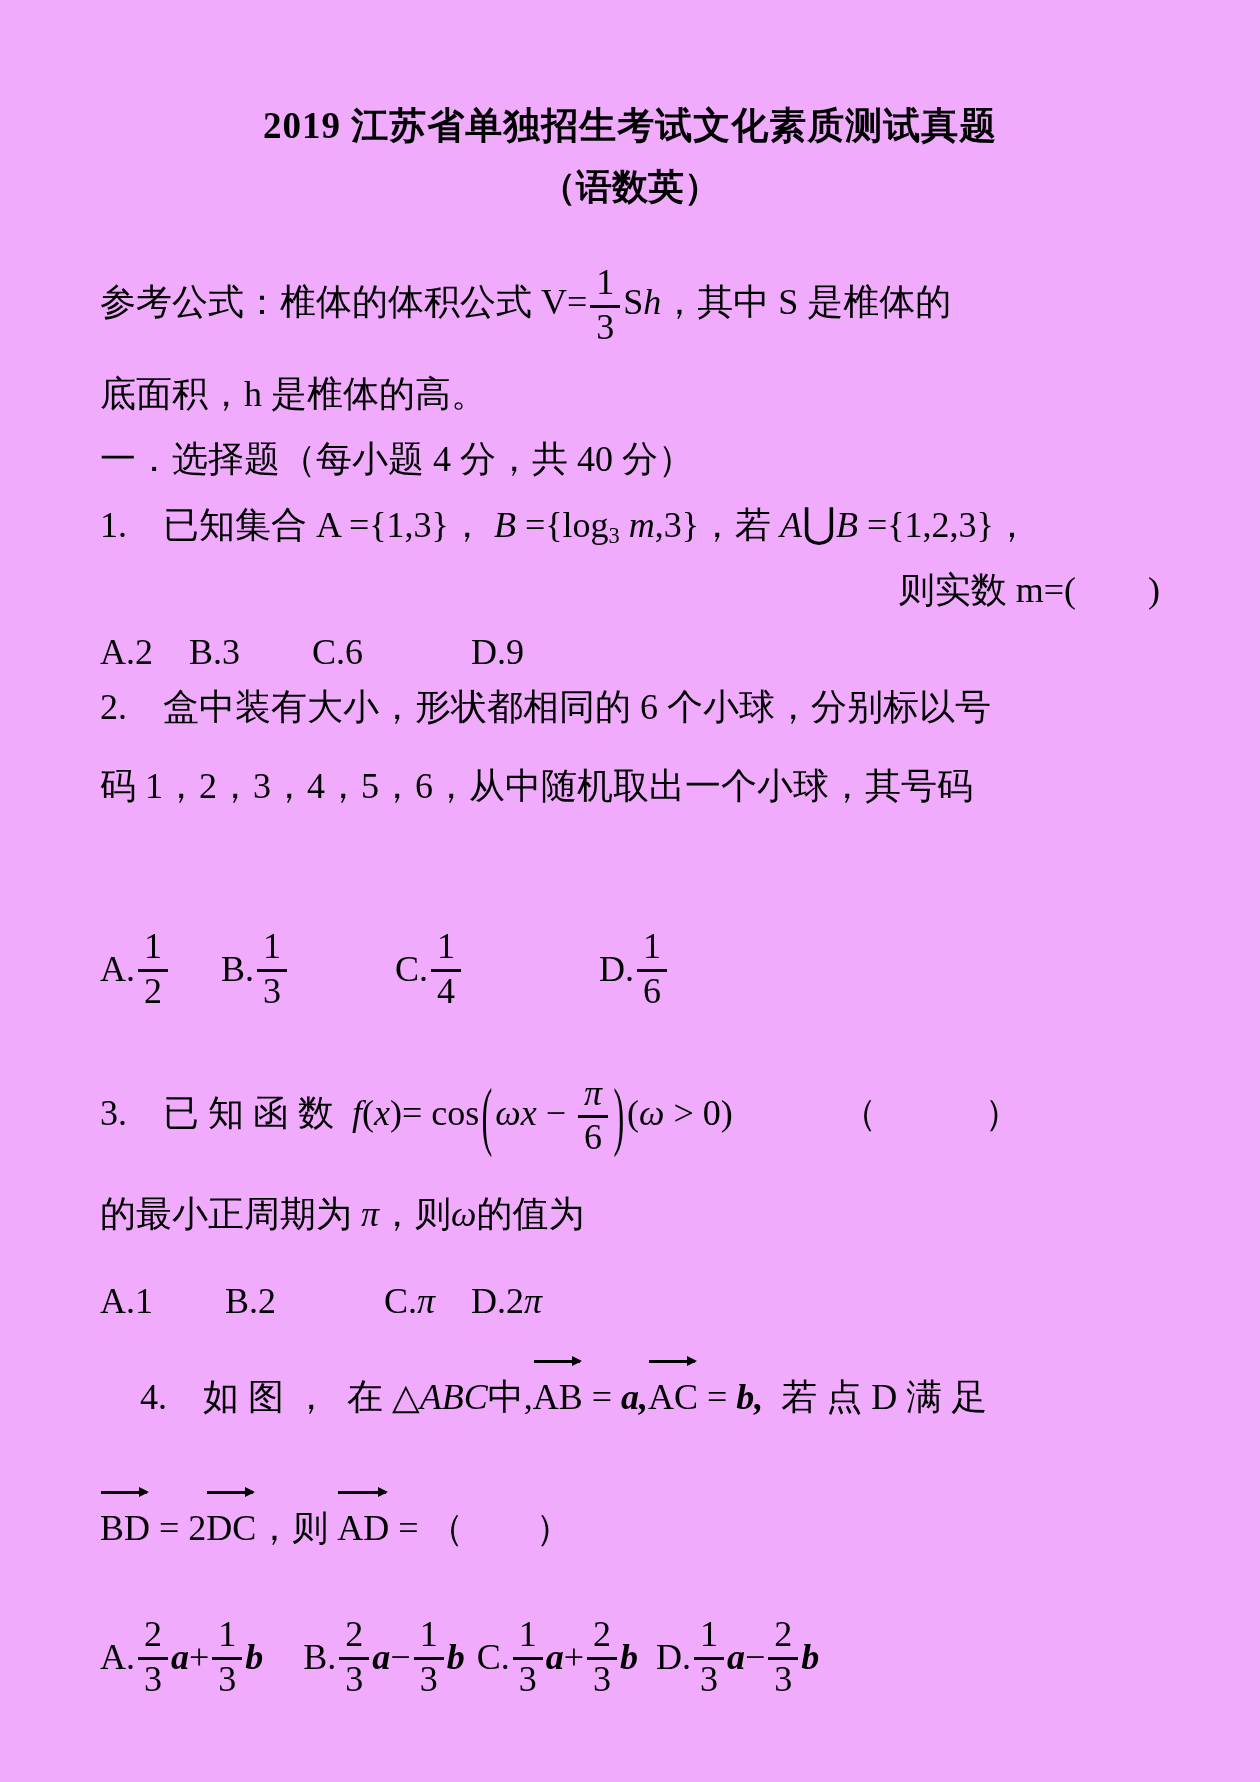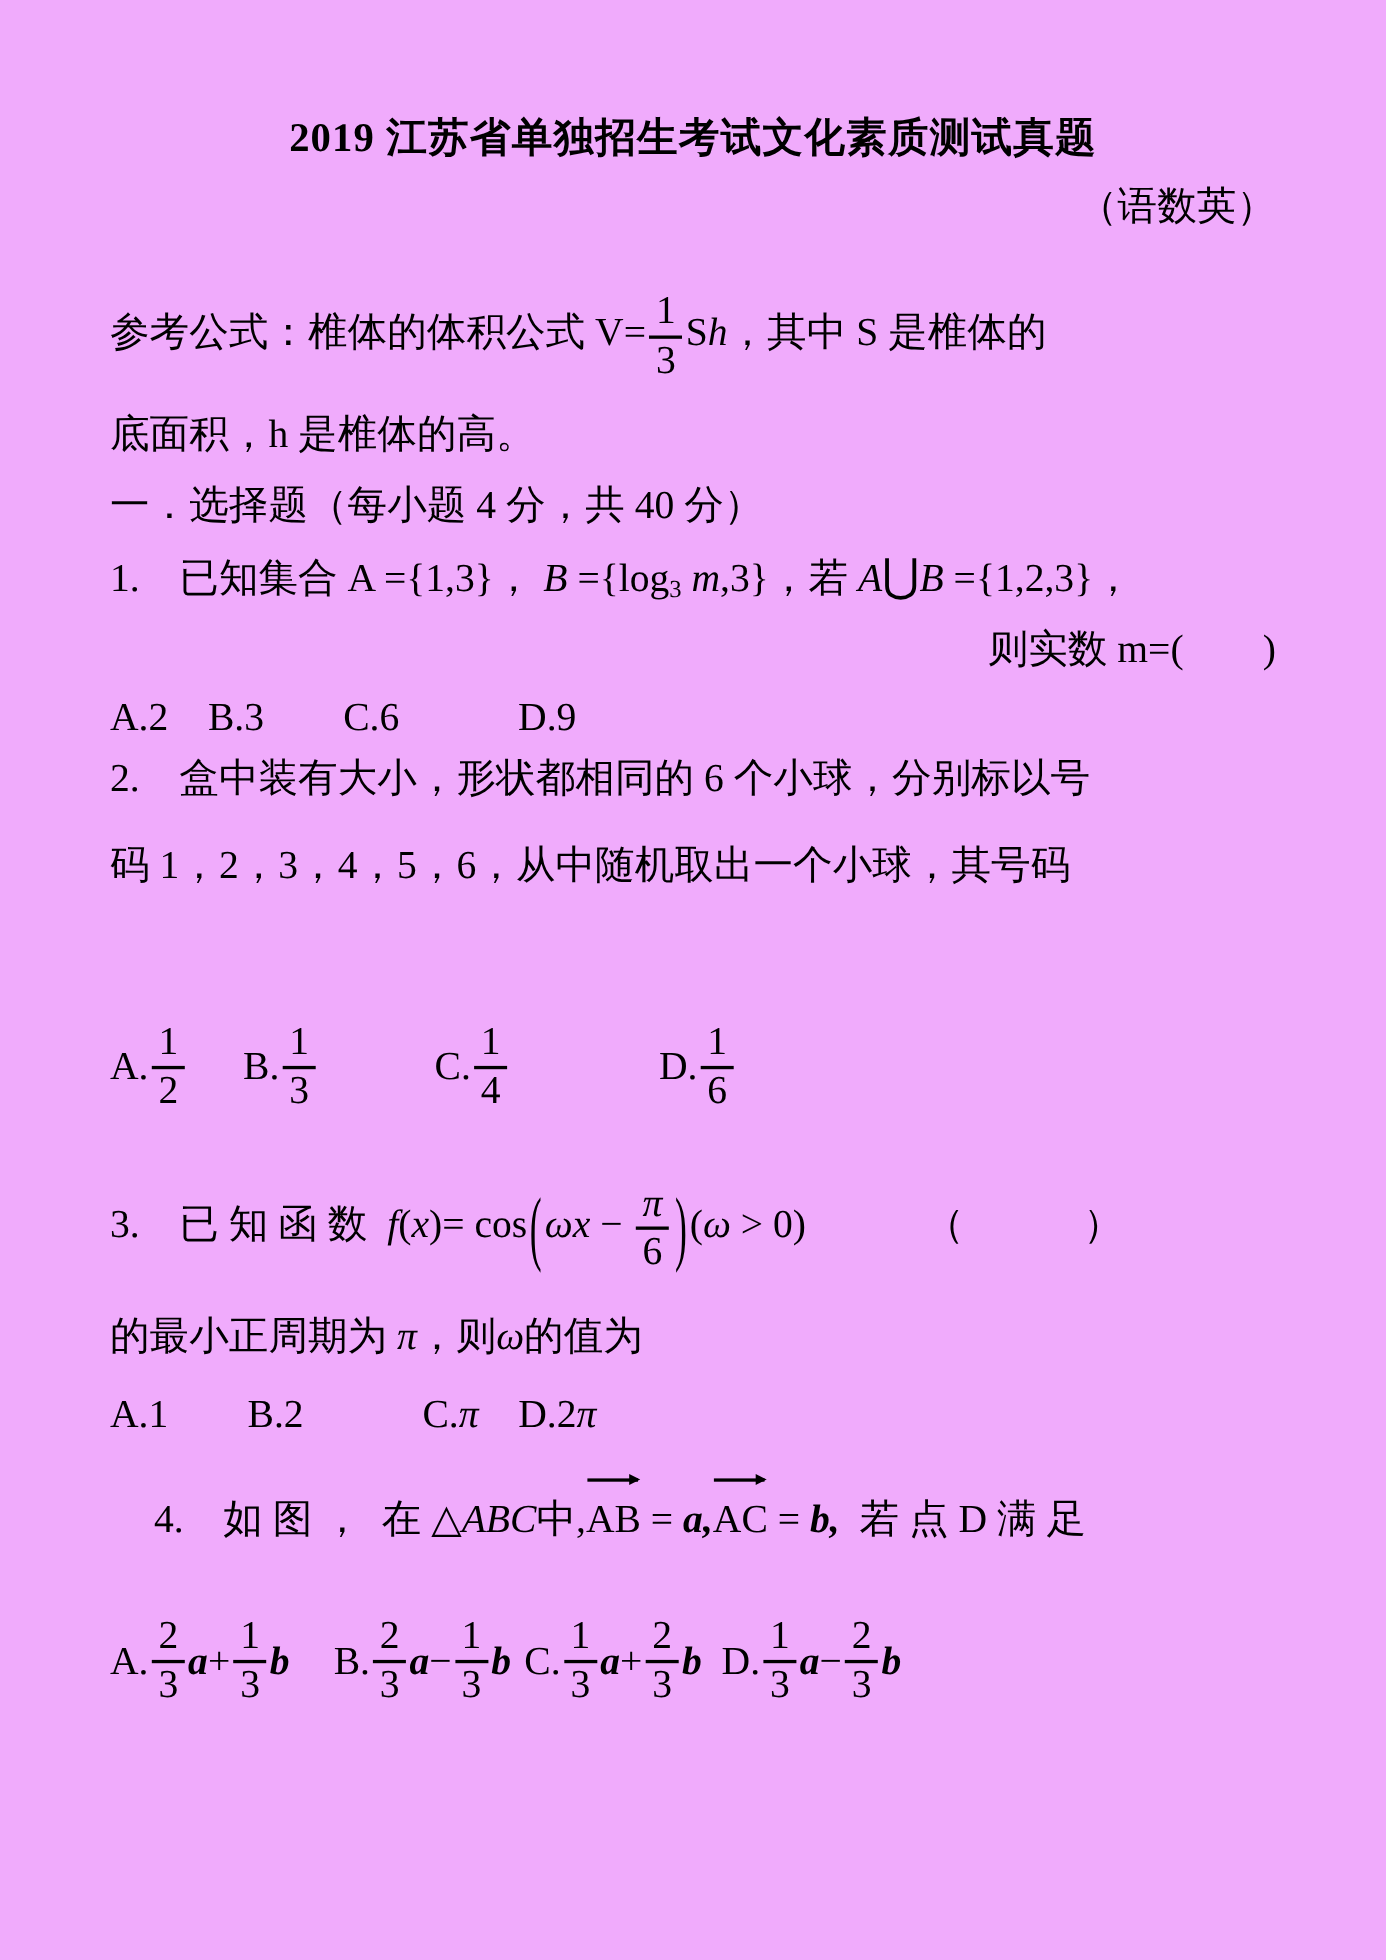--- a/index.html
+++ b/index.html
@@ -10,21 +10,21 @@
     color:#000000;
     font-family:"Liberation Serif","DejaVu Serif",serif;
     font-size:36px;
     line-height:1.4;
     box-sizing:border-box;
     padding:100px 100px 0 100px;
     overflow:hidden;
   }
   .line { white-space:pre-wrap; }
   .title { text-align:center; font-weight:bold; font-size:37px; letter-spacing:1px; }
-  .subtitle { text-align:right; font-weight:normal; font-size:36px; margin-top:10px; }
+  .subtitle { text-align:center; font-weight:bold; font-size:36px; margin-top:10px; }
 
   .it { font-style:italic; }
   .bi { font-style:italic; font-weight:bold; }
   sub { font-size:0.62em; vertical-align:-0.25em; }
   .cup { font-size:1.15em; }
 
   
   .frac {
     display:inline-flex; flex-direction:column; align-items:center;
     vertical-align:middle; line-height:1.05; text-align:center;
@@ -66,21 +66,21 @@
   .sec-head  { margin-top:15px; }
   .q1-l1 { margin-top:10px; }
   .q1-l2 { margin-top:12px;text-align:right; }
   .q1-op { margin-top:12px; }
   .q2-l1 { margin-top:5px; }
   .q2-l2 { margin-top:28px; }
   .q2-l3 { margin-top:8px; }
   .q2-op { margin-top:115px; }
   .q3-l1 { margin-top:60px; }
   .q3-l2 { margin-top:30px; }
-  .q3-op { margin-top:20px; }
+  .q3-op { margin-top:36px; }
   .q4-l1 { margin-top:30px;margin-left:40px; }
   .q4-l2 { margin-top:65px; }
   .q4-op { margin-top:60px; }
 </style>
 </head>
 <body>
 
 <div class="page">
 
   <div class="title">2019 江苏省单独招生考试文化素质测试真题</div>
@@ -127,20 +127,21 @@
         </span>
       </span>
   </div>
 
   <div class="line q3-l1"><span>3.　已 知 函 数  </span><span class="it">f</span><span>(</span><span class="it">x</span><span>)= cos</span><span class="bp">(</span><span class="it">ωx</span><span> − </span><span class="frac"><span class="num it">π</span><span class="den">6</span></span><span class="bp">)</span><span>(</span><span class="it">ω</span><span> &gt; 0)</span><span>　　　（　　　）</span></div>
   <div class="line q3-l2"><span>的最小正周期为 </span><span class="it">π</span><span>，则</span><span class="it">ω</span><span>的值为</span></div>
   <div class="line q3-op"><span>A.1　　B.2　　　C.</span><span class="it">π</span><span>　D.2</span><span class="it">π</span></div>
 
   <div class="line q4-l1 has-vec"><span>4.　如 图 ，  在 </span><span>△</span><span class="it">ABC</span><span>中,</span><span class="vec"><span class="vec-line"></span><span>AB</span></span><span> = </span><span class="bi">a,</span><span class="vec"><span class="vec-line"></span><span>AC</span></span><span> = </span><span class="bi">b,</span><span>  若 点 D 满 足</span></div>
 
+  <div class="line q4-l2 has-vec"><span class="vec"><span class="vec-line"></span><span>BD</span></span><span> = 2</span><span class="vec"><span class="vec-line"></span><span>DC</span></span><span>，则 </span><span class="vec"><span class="vec-line"></span><span>AD</span></span><span> = （　　）</span></div>
 
   <div class="opt-row q4-op">
     <span class="opt-item q4g-a">
         <span>A.  </span>
         <span class="frac">
           <span class="num">2</span>
           <span class="den">3</span>
         </span>
         <span class="bi">a</span>
         <span>+</span>

